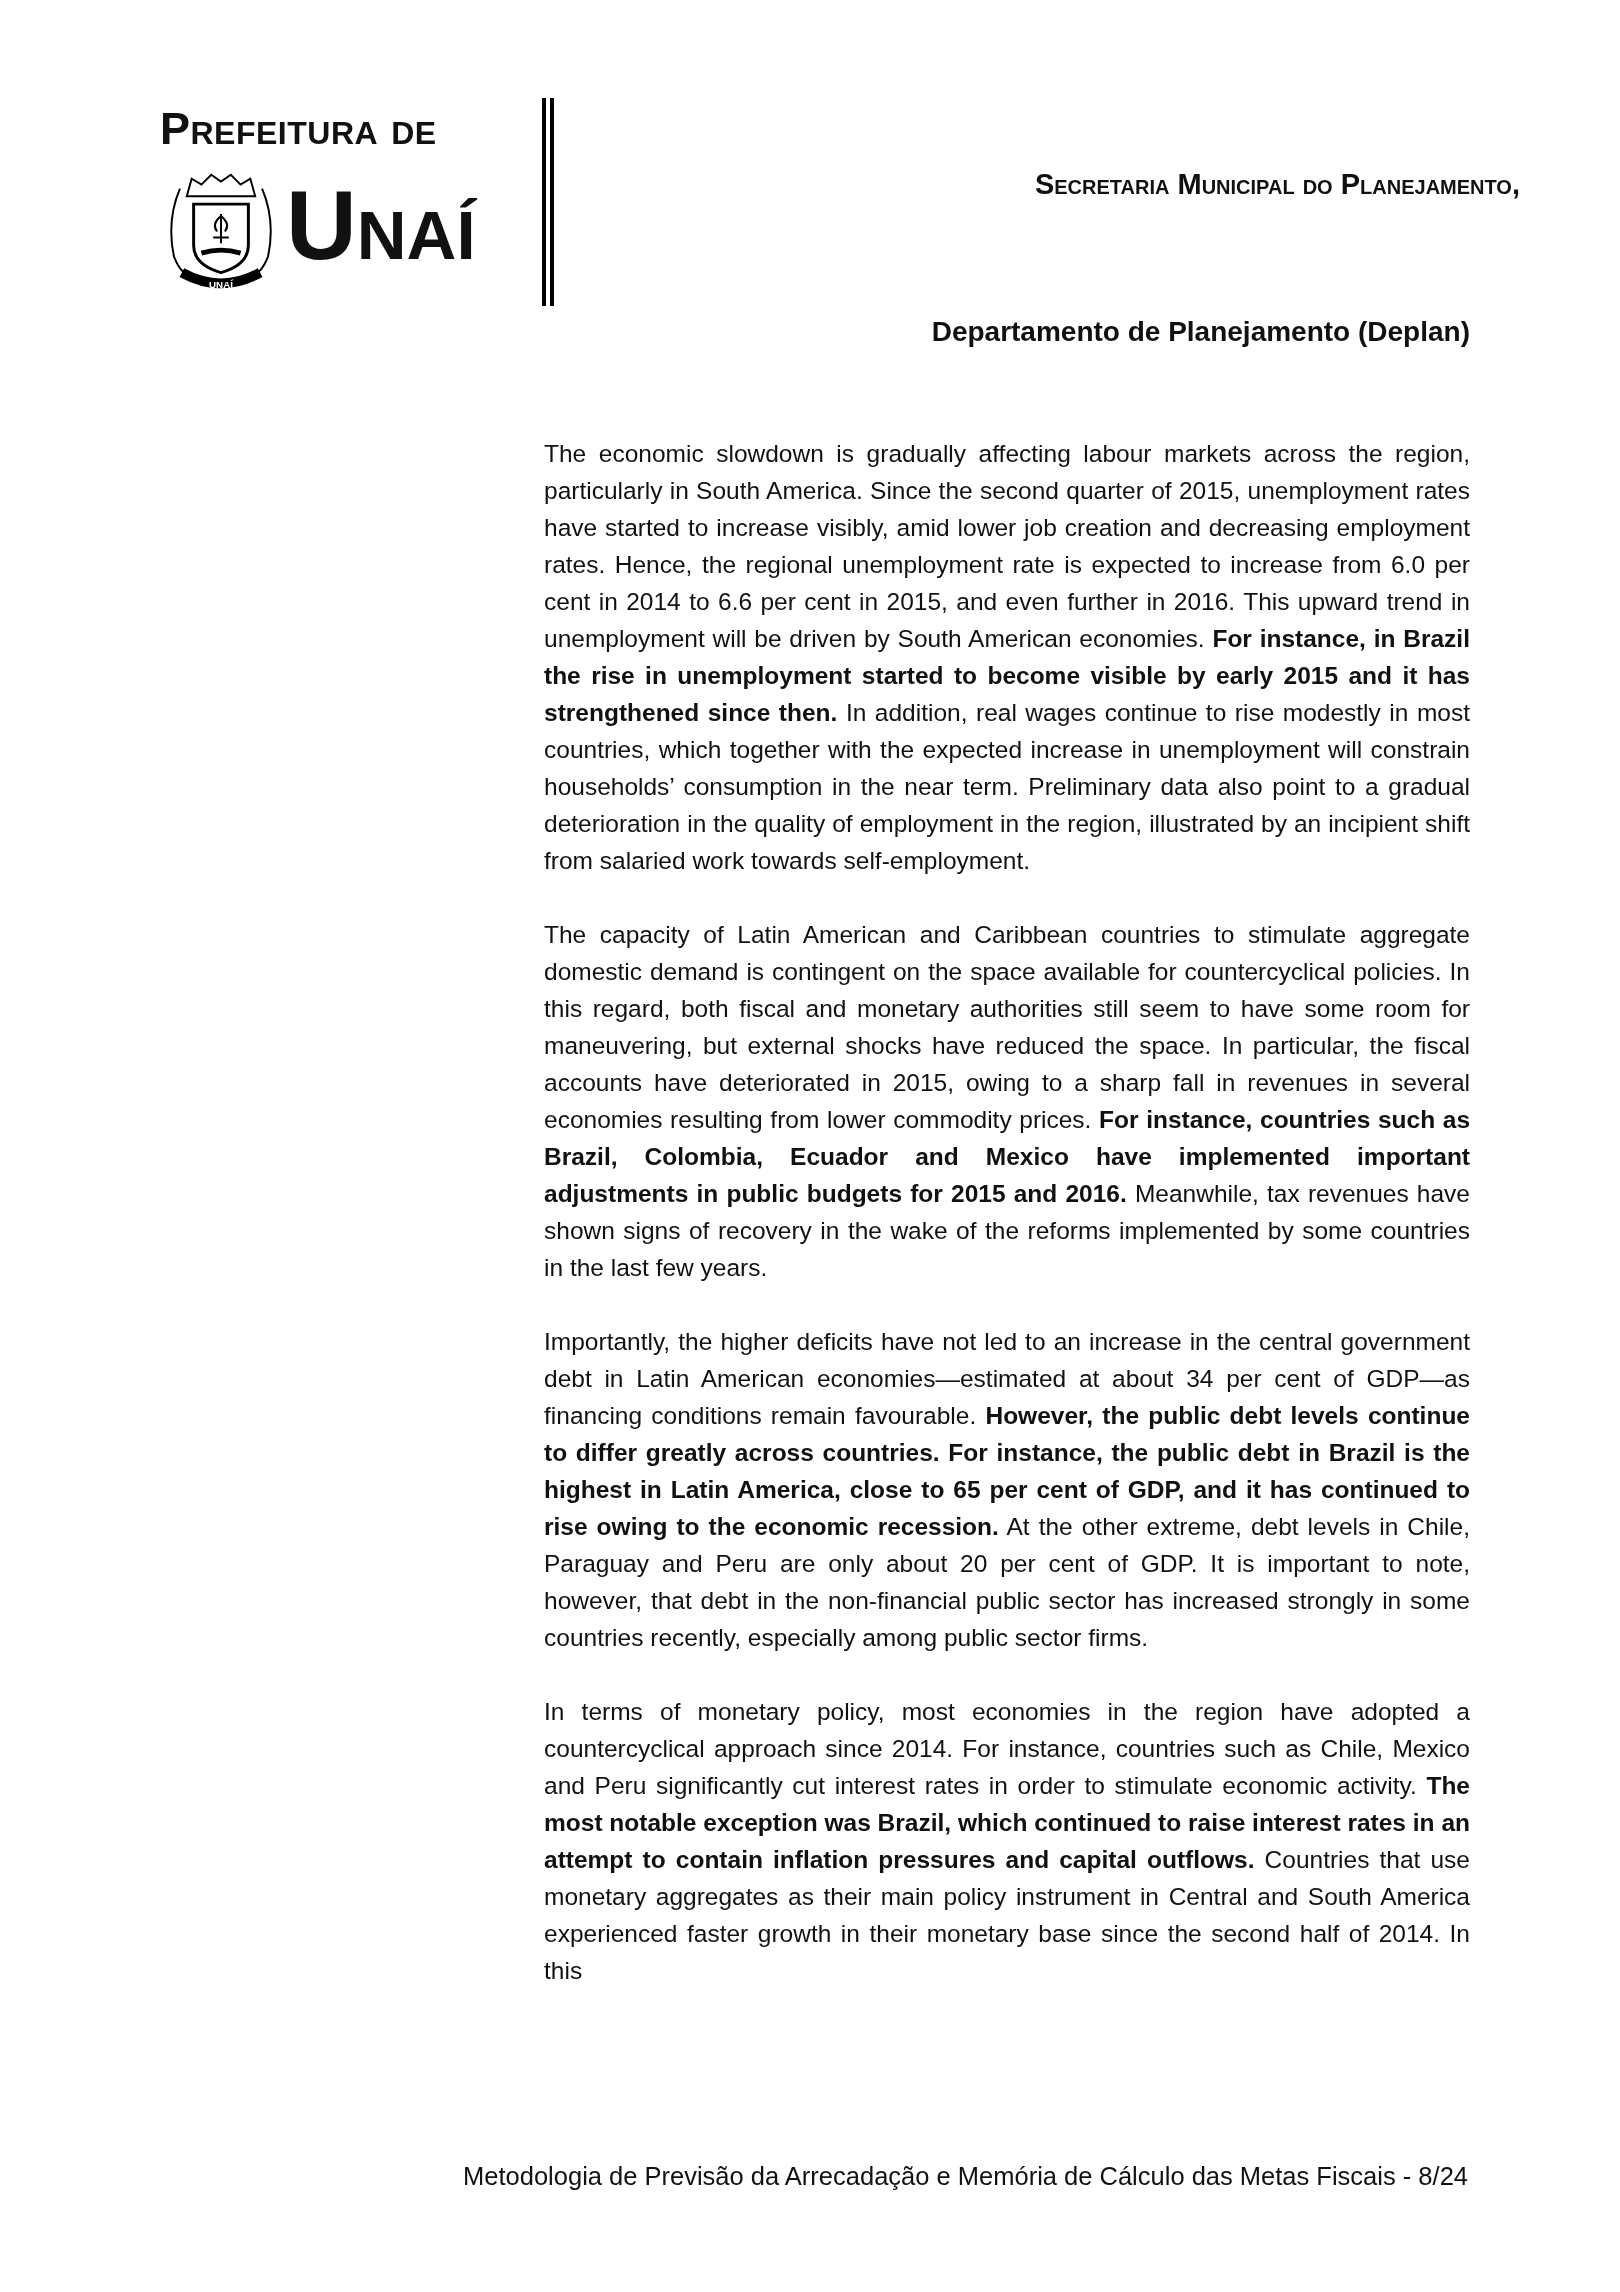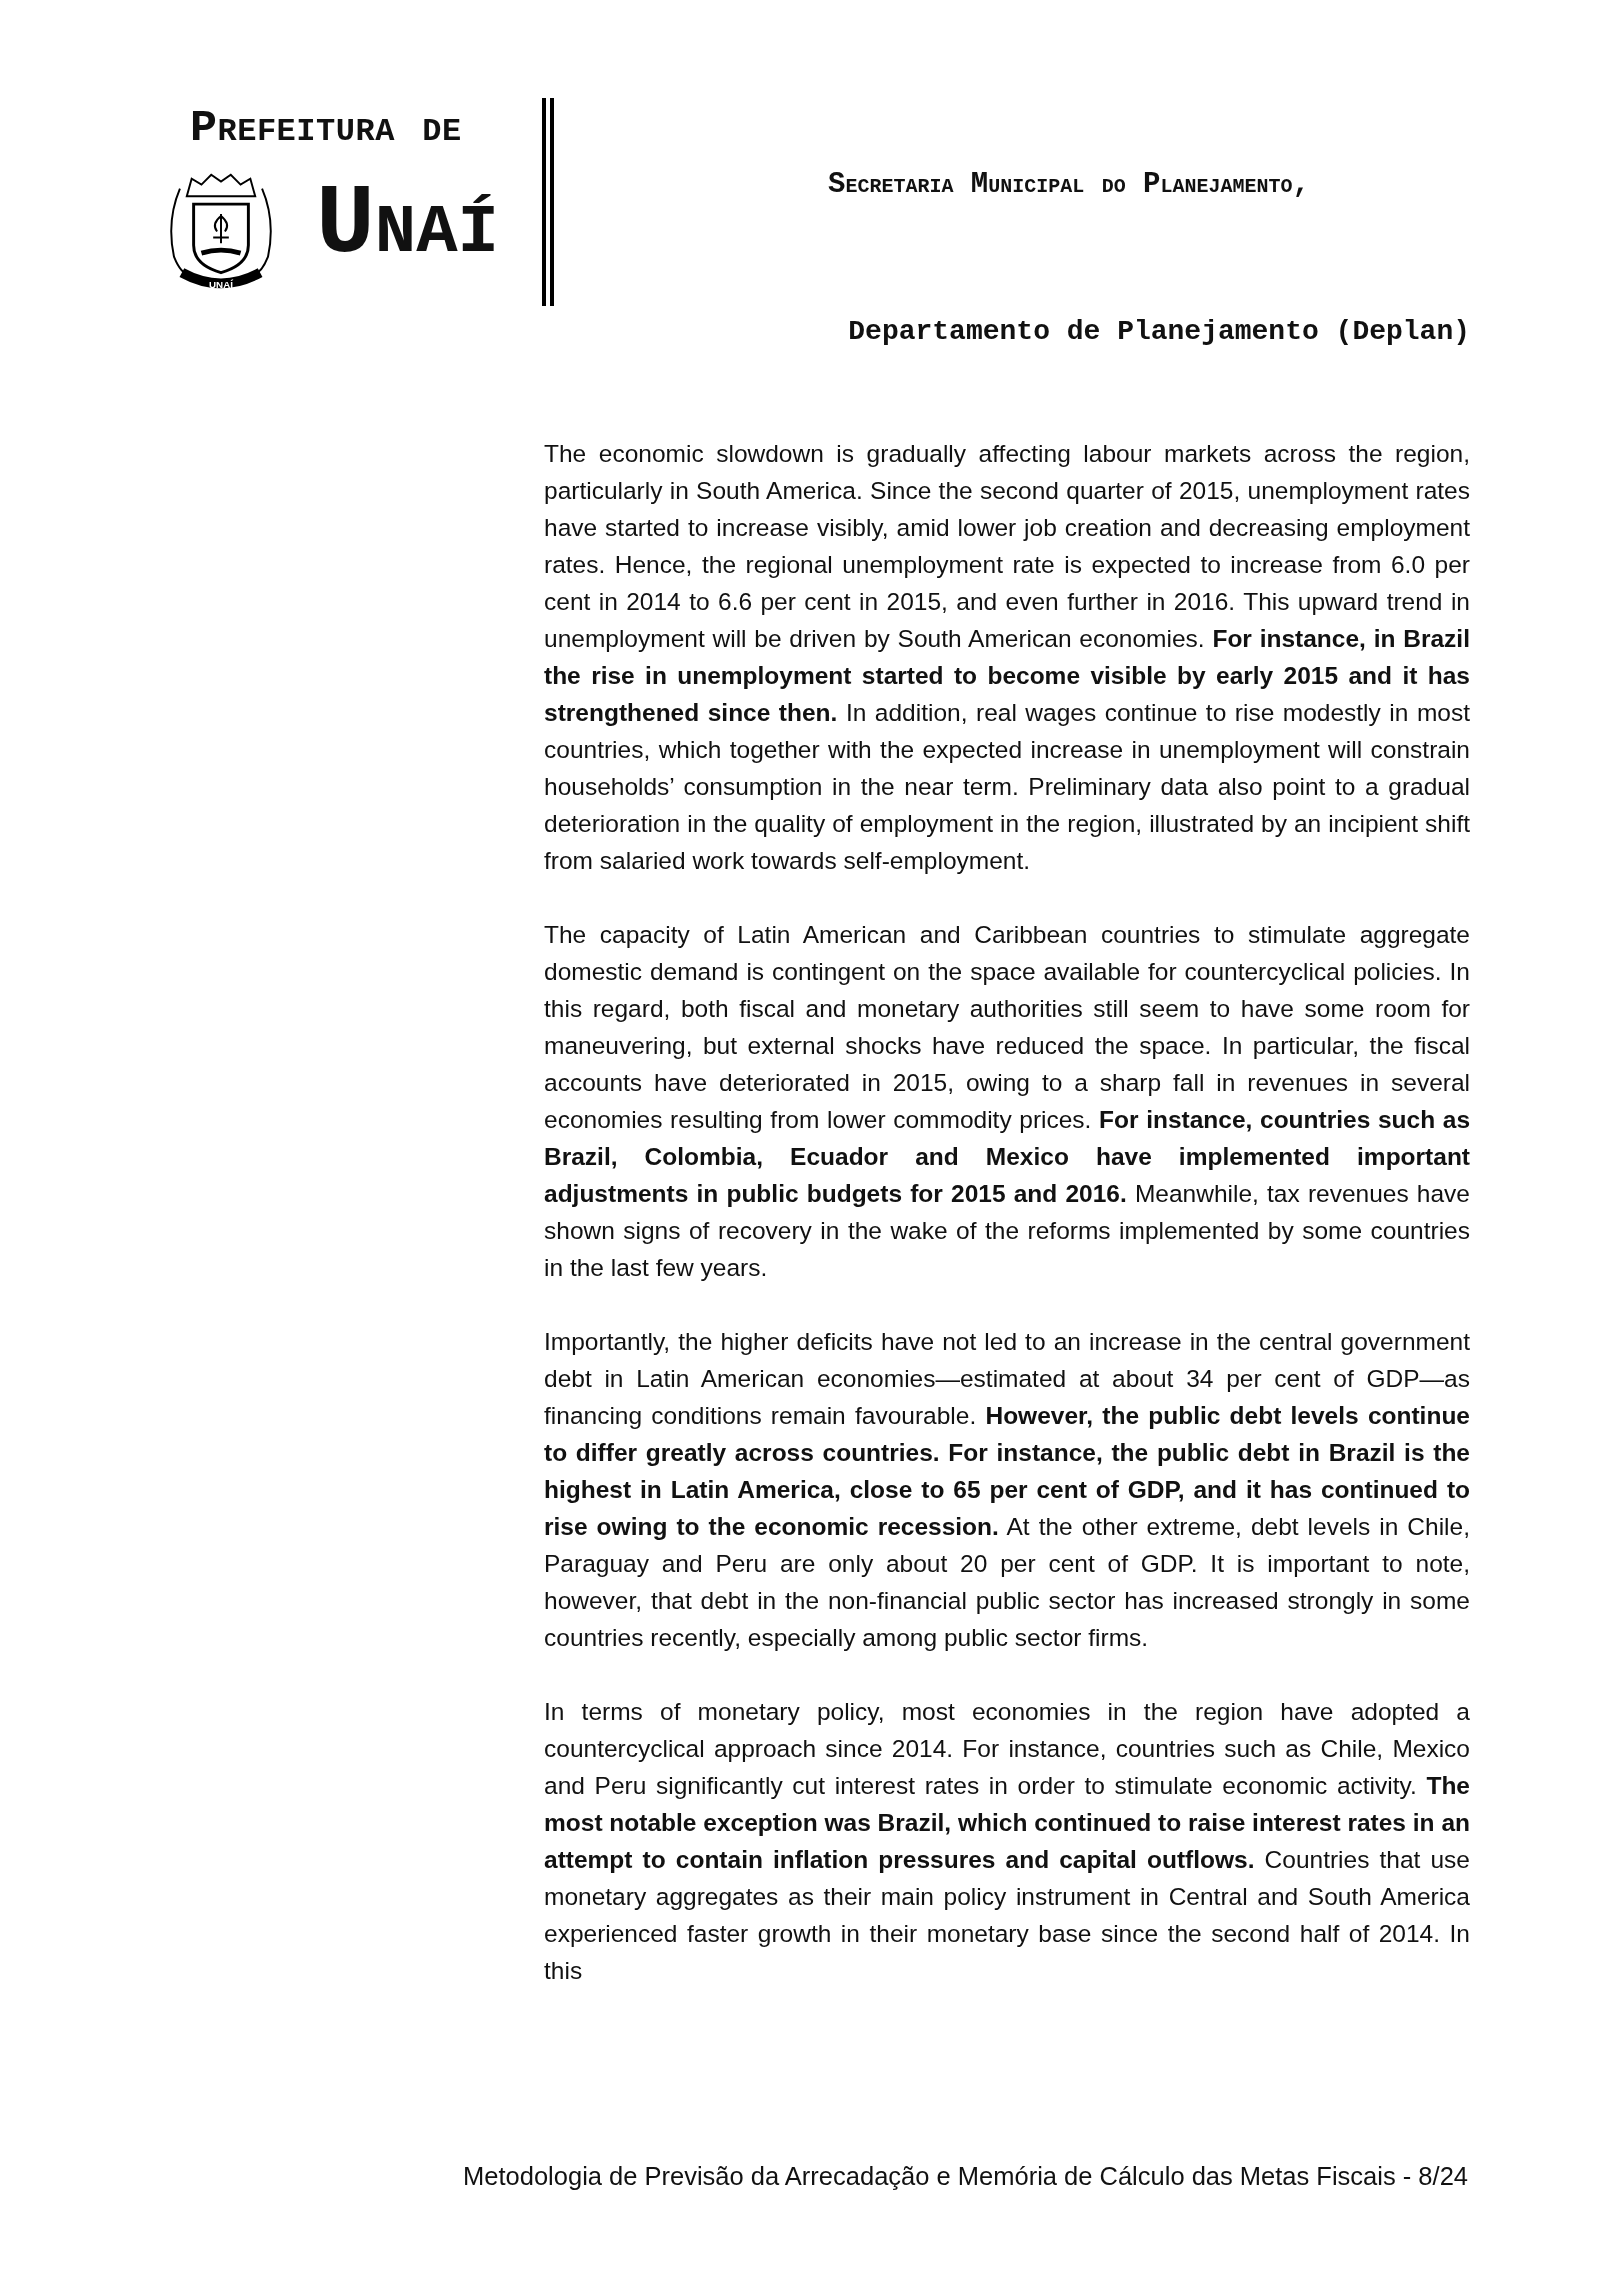--- a/index.html
+++ b/index.html
@@ -1,27 +1,27 @@
 <!DOCTYPE html>
 <html><head>
 <meta charset="utf-8">
 <style>
   html, body { margin: 0; padding: 0; background: #ffffff; }
   body { width: 1620px; height: 2293px; position: relative; overflow: hidden; color: #111; }
-  .serif { font-family: Liberation Mono, monospace; margin-left: 30px; }
+  .serif { font-family: Liberation Sans, sans-serif; }
   .sans { font-family: "Liberation Sans", "DejaVu Sans", sans-serif; }
 
   #logo-pref { position: absolute; left: 160px; top: 106px; font-size: 45px; font-weight: bold; letter-spacing: 0.5px; font-variant: small-caps; white-space: nowrap; line-height: 1; }
   #logo-unai { position: absolute; left: 286px; top: 176px; font-size: 98px; font-weight: bold; font-variant: small-caps; line-height: 1; white-space: nowrap; }
   #emblem { position: absolute; left: 162px; top: 167px; width: 118px; height: 132px; }
 
   #divider { position: absolute; left: 542px; top: 98px; width: 11.8px; height: 208px; }
   #divider .bar { position: absolute; top: 0; width: 3.9px; height: 100%; background: #000; }
 
-  #secretaria { position: absolute; left: 588px; width: 902px; top: 165px; text-align: center; font-size: 29px; font-weight: bold; font-variant: small-caps; line-height: 39px; }
+  #secretaria { position: absolute; left: 618px; width: 902px; top: 165px; text-align: right; font-size: 29px; font-weight: bold; font-variant: small-caps; line-height: 39px; }
   #dept { position: absolute; right: 150px; top: 312px; text-align: left; font-size: 28px; font-weight: bold; line-height: 39px; white-space: nowrap; }
 
   #body { position: absolute; left: 544px; width: 926px; top: 416px; font-size: 24.5px; line-height: 37px; text-align: justify; margin-top: 19px; }
   #body p { margin: 0 0 37px 0; }
   #body b { font-weight: bold; }
 
   #footer { position: absolute; right: 152px; top: 2162px; font-size: 25.5px; white-space: nowrap; }
 </style>
 </head>
 <body>

